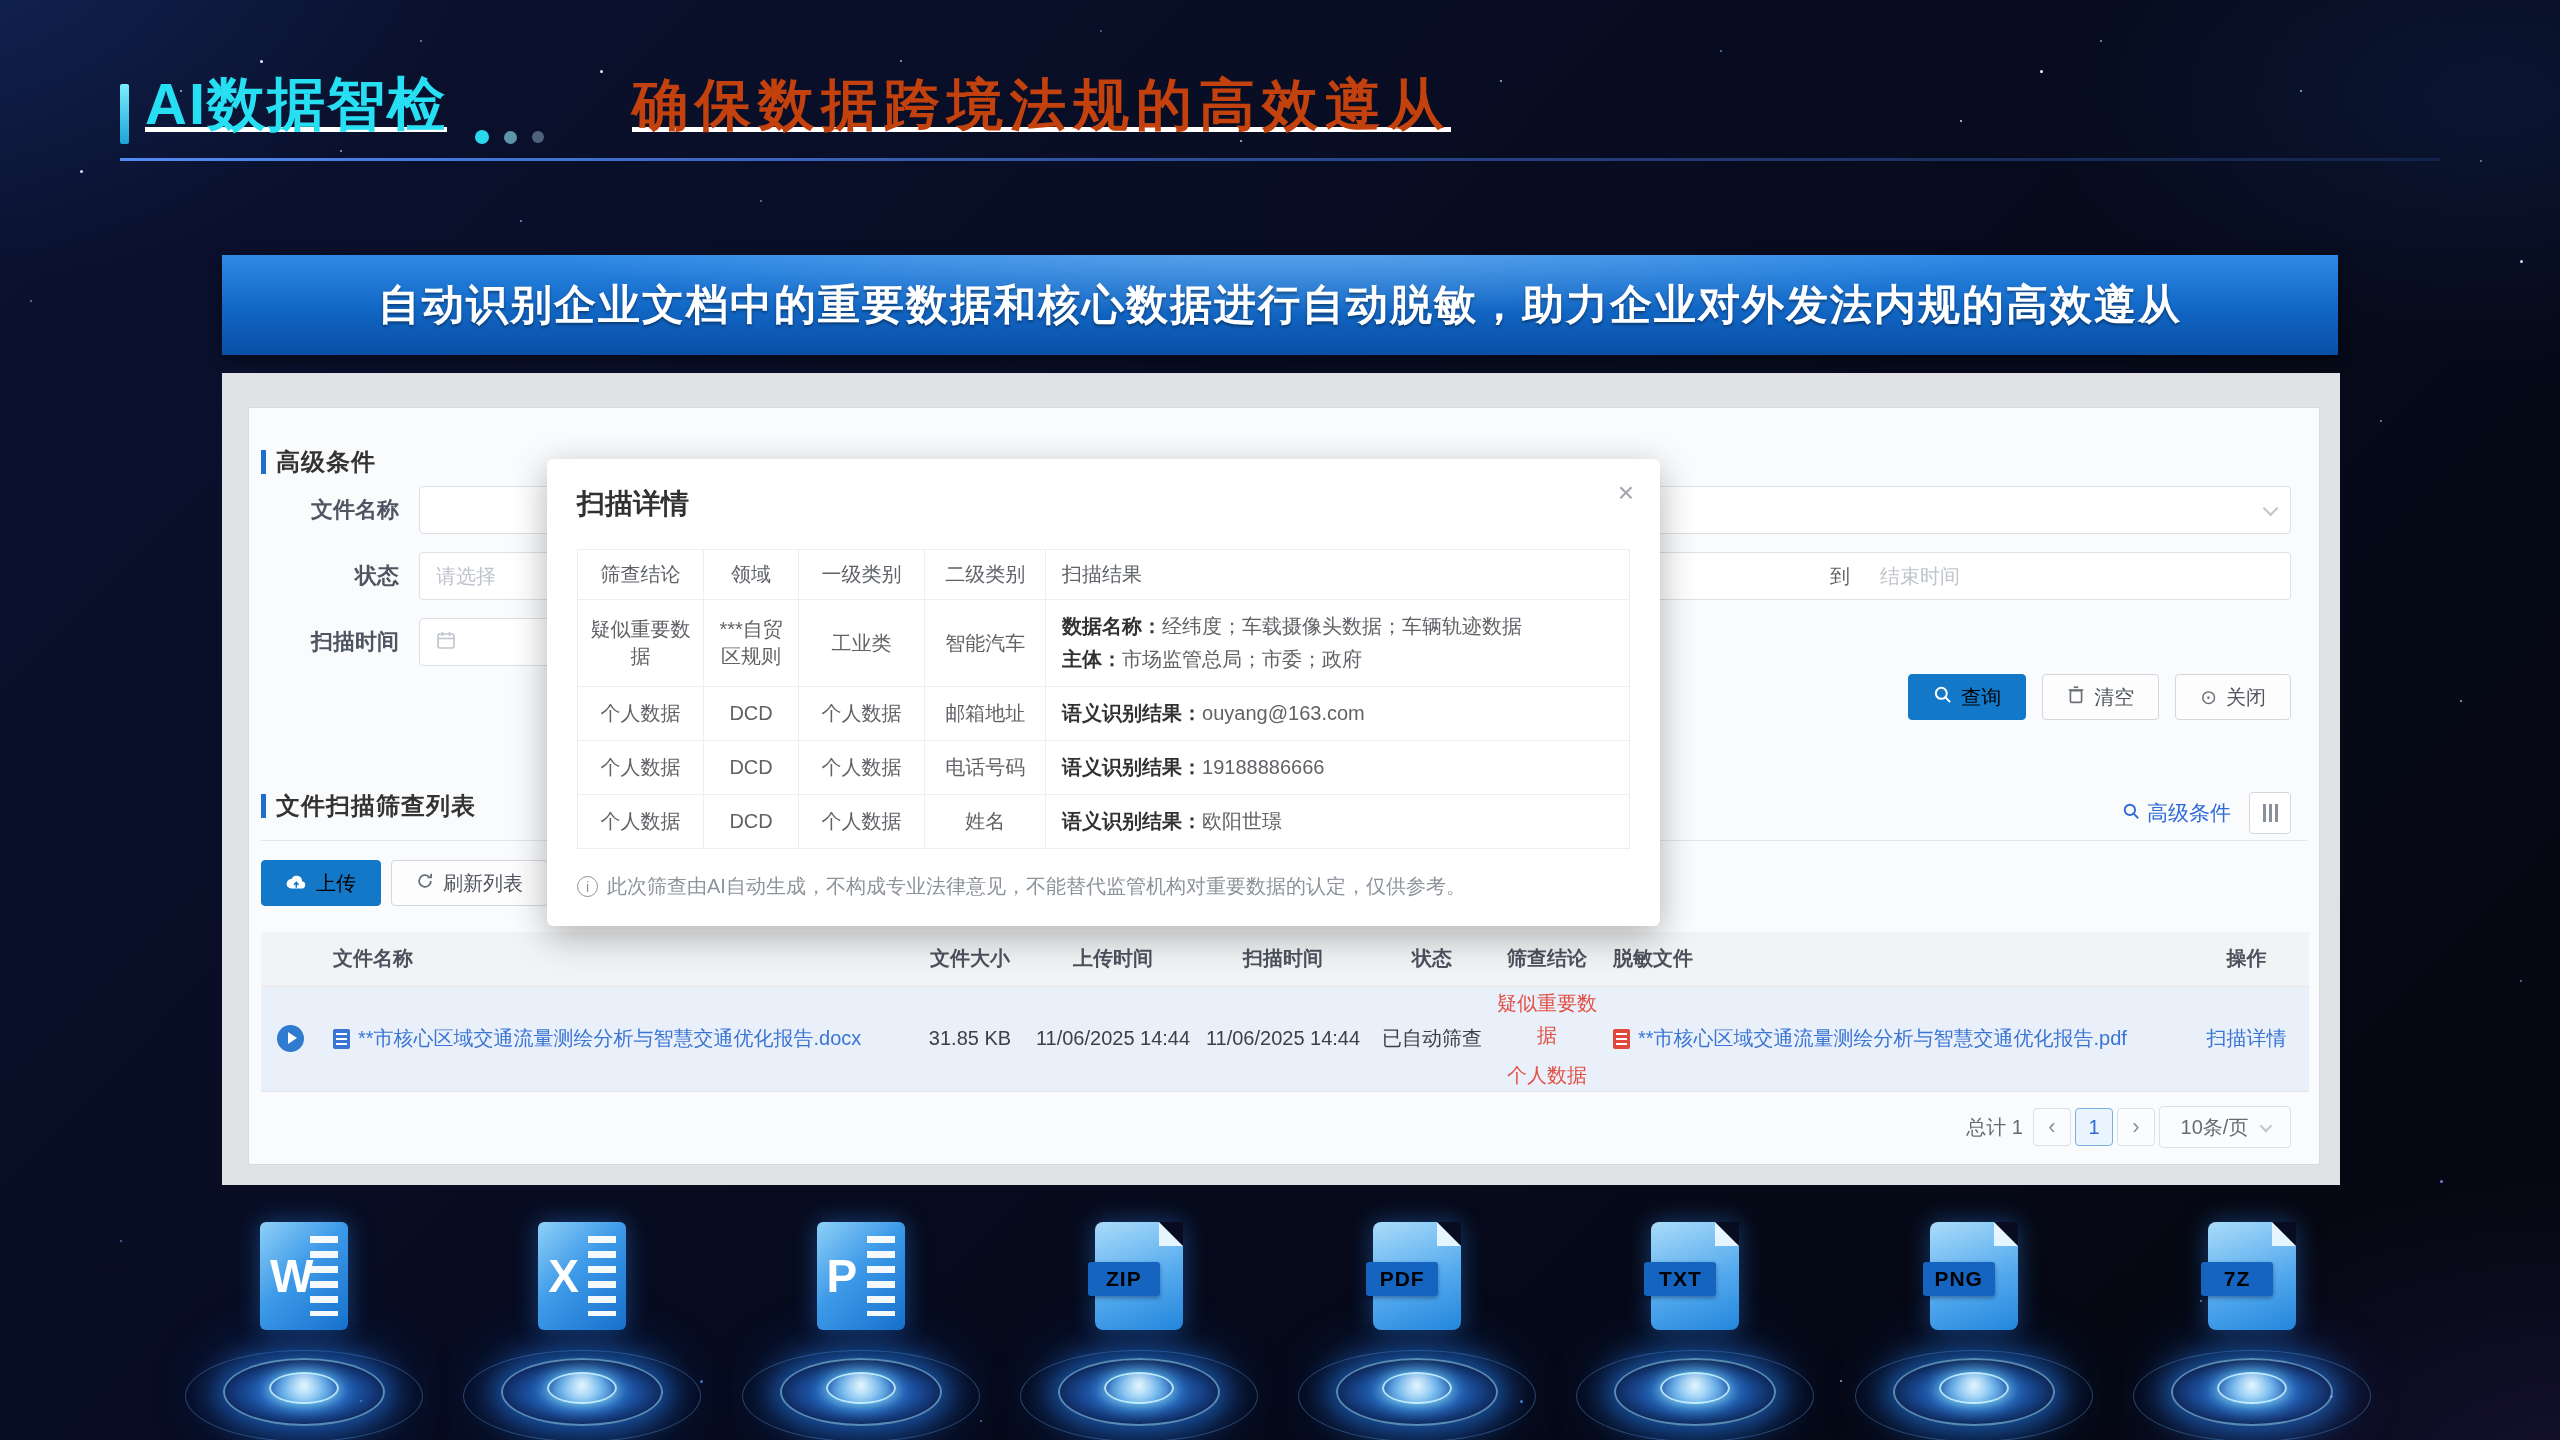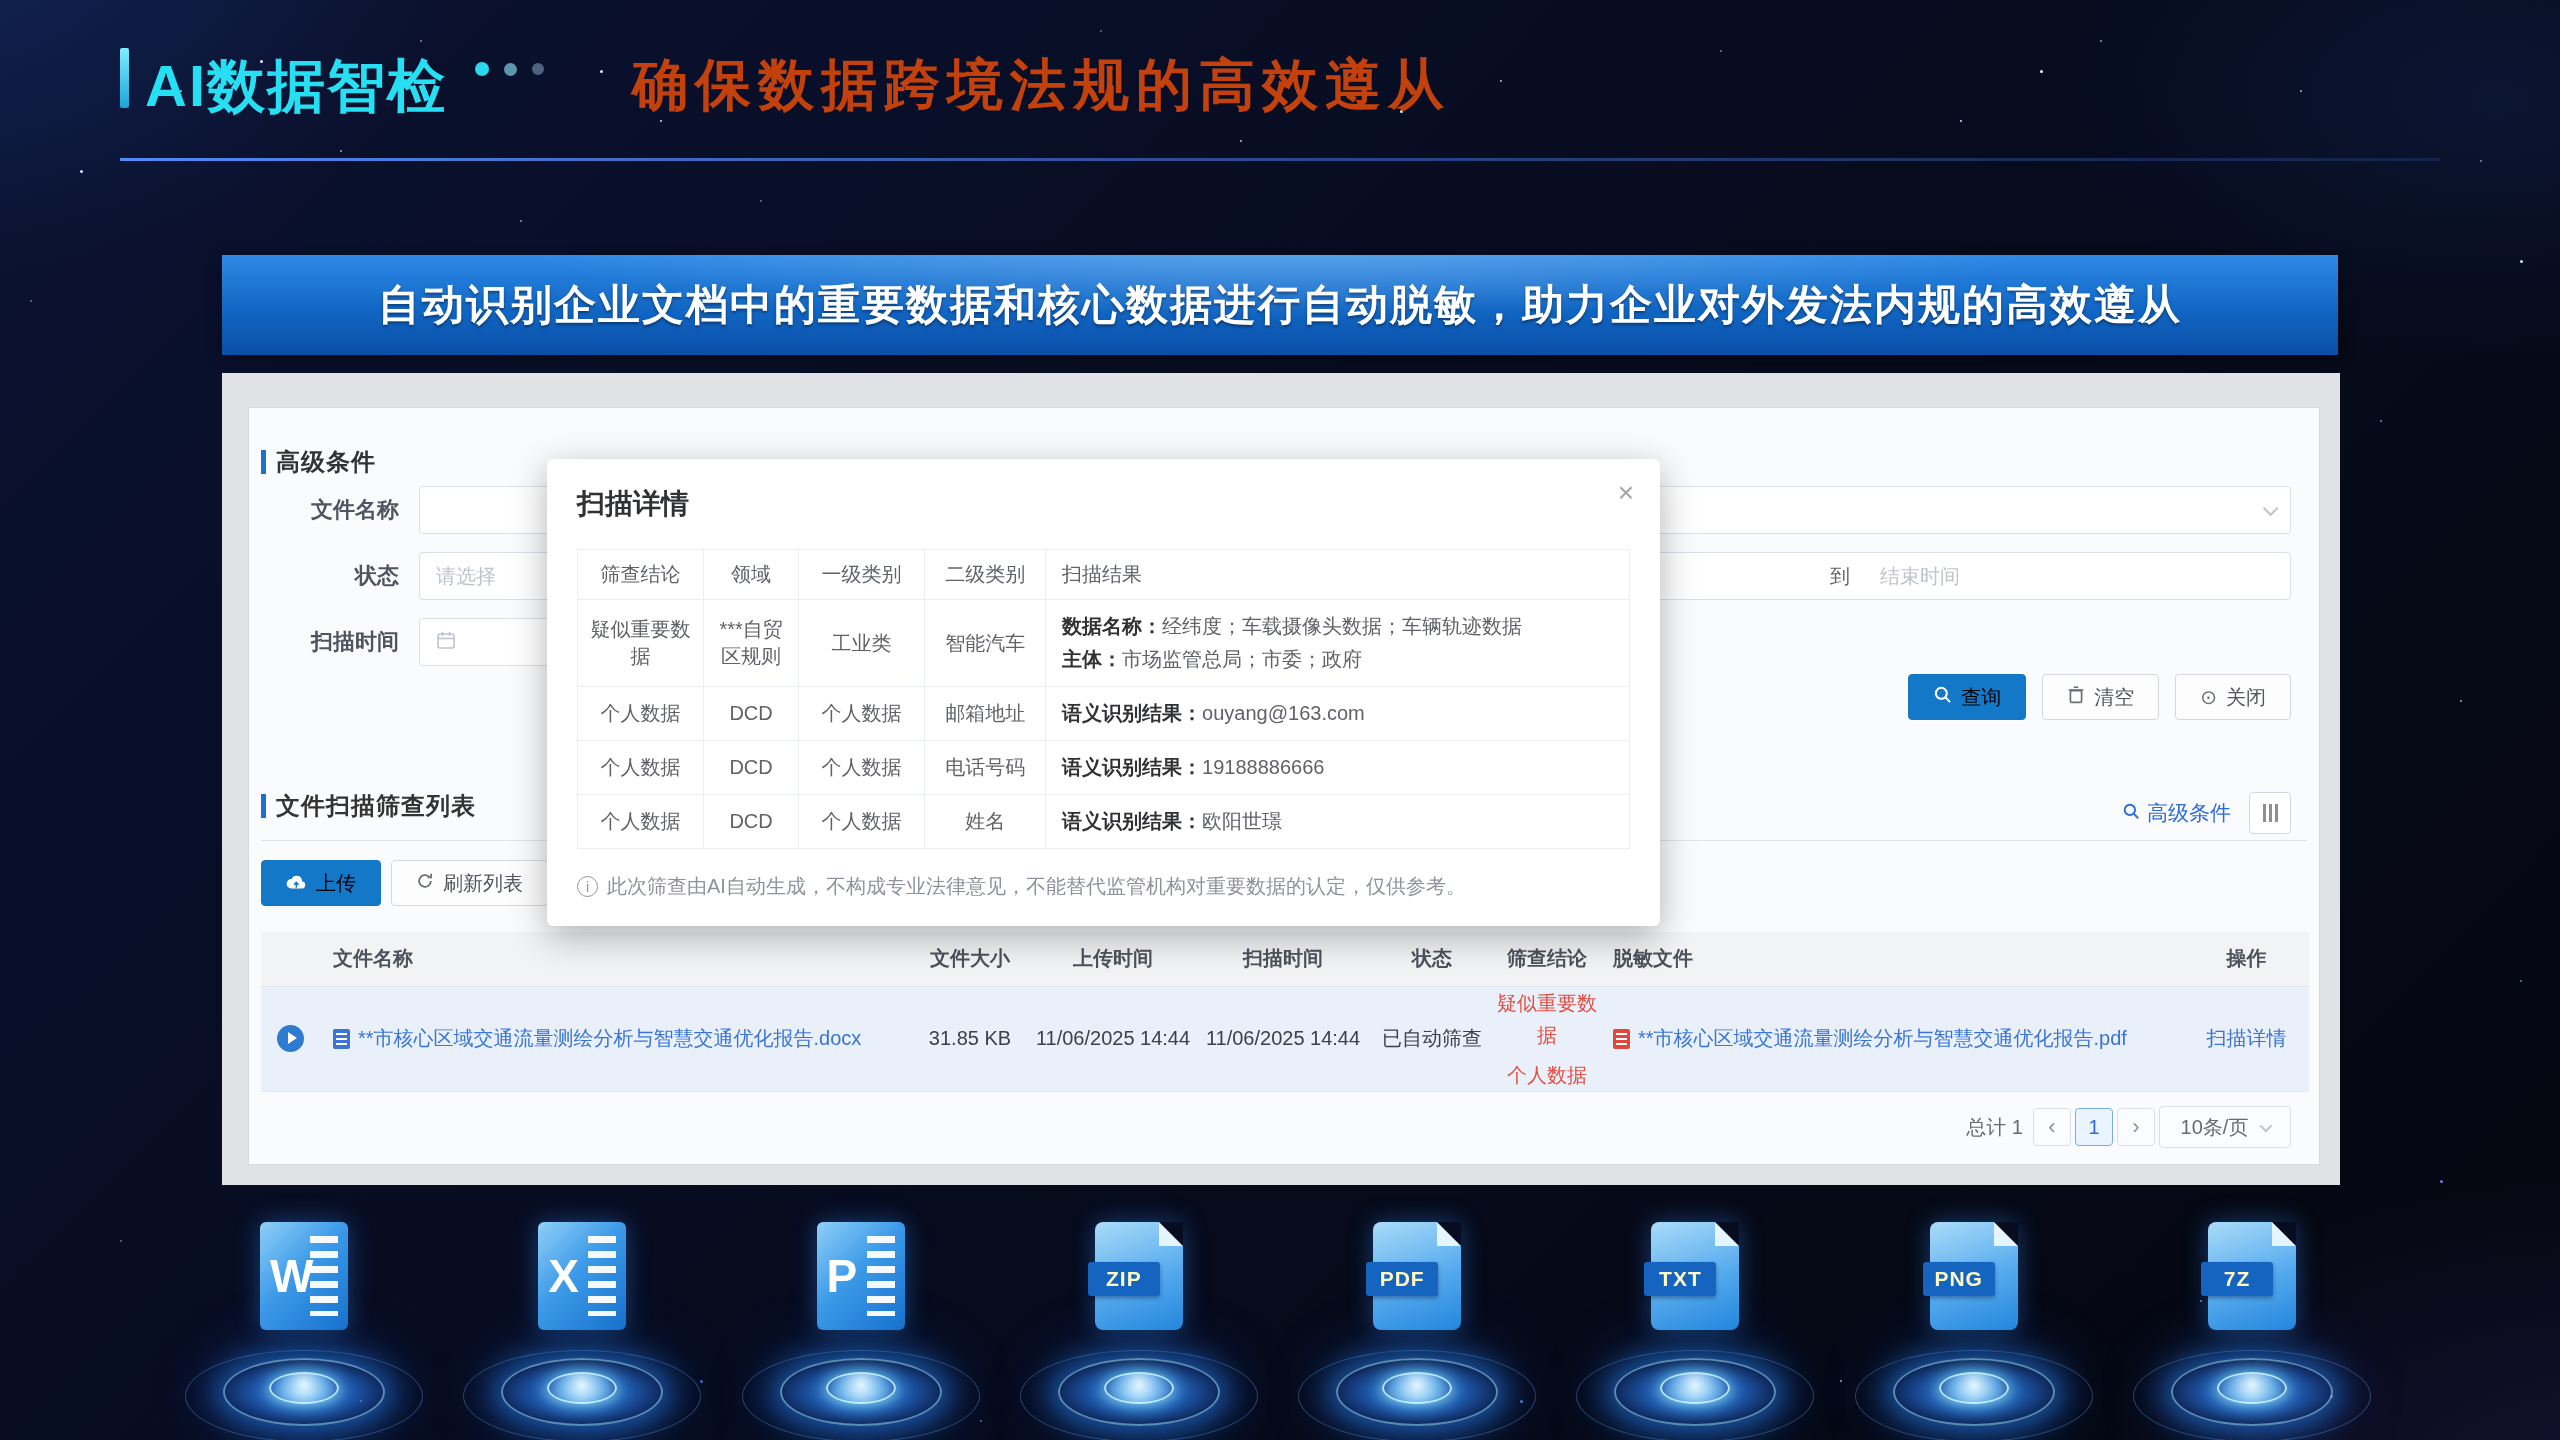--- a/index.html
+++ b/index.html
@@ -22,21 +22,21 @@
     2300px 90px #9fb8e8, 2480px 160px #6f90c8, 340px 150px #8fa8d8, 760px 200px #5f7cb8,
     2380px 420px #6f92cc, 2460px 700px #8fb2e6, 2520px 980px #5f7fc0, 120px 1240px #4f6fb0,
     360px 1400px #6f8fd0, 1840px 1380px #8fa8e0, 2200px 1300px #6f8fd0, 980px 1420px #5575b5;
   }
   .stars-b { width:3px; height:3px; box-shadow:
     260px 60px #e8f2ff, 1400px 110px #dcebff, 2040px 70px #eef6ff, 80px 170px #cfe0ff,
     600px 70px #e0edff, 2520px 260px #cfe2ff, 2440px 1180px #8f6fe0, 2330px 1395px #7f5fd8,
     1520px 1400px #4f7fd8, 700px 1380px #3f6fc8;
   }
   
-  .slide-header { position:absolute; left:120px; top:48px; right:118px; height:96px; display:flex; align-items:flex-start; }
+  .slide-header { position:absolute; left:120px; top:48px; right:118px; height:96px; display:flex; align-items:flex-end;text-decoration:underline; }
   .accent-bar { width:9px; height:60px; border-radius:2px; background:linear-gradient(180deg,#7deeff,#1ca4d8); margin-right:16px; flex:none; }
   .product-name { font-size:58px; font-weight:bold; color:#27dff2; letter-spacing:2px; white-space:nowrap; }
   .dots { display:flex; align-items:center; gap:15px; margin-left:28px; margin-top:14px; }
   .dots i { display:block; border-radius:50%; }
   .dots i:nth-child(1){ width:14px; height:14px; background:#2bd9ec; }
   .dots i:nth-child(2){ width:13px; height:13px; background:rgba(120,195,215,.75); }
   .dots i:nth-child(3){ width:12px; height:12px; background:rgba(135,165,195,.55); }
   .slide-title { font-size:56px; font-weight:bold; color:#c2410c; letter-spacing:7px; margin-left:88px; white-space:nowrap; }
   .brand { margin-left:auto; display:flex; align-items:center; gap:16px; margin-top:-6px; }
   .brand-accel { font-size:34px; font-weight:bold; font-style:italic; letter-spacing:1px;
@@ -128,21 +128,21 @@
   .file-icon.office { background:linear-gradient(135deg,#8fd0f8 0%,#3d9ae8 45%,#1670cc 100%); box-shadow:0 0 24px rgba(50,140,255,.4); }
   .file-icon.office .letter { position:absolute; left:10px; top:50%; transform:translateY(-50%);
     font-size:46px; font-weight:bold; color:#fff; }
   .file-icon.office::after { content:""; position:absolute; right:10px; top:14px; bottom:14px; width:28px;
     background:repeating-linear-gradient(180deg,rgba(255,255,255,.95) 0 7px,transparent 7px 15px); }
   .file-icon.tag { background:linear-gradient(160deg,#aadcf9 0%,#55aaee 55%,#2386dc 100%); border-radius:8px; box-shadow:0 0 24px rgba(50,140,255,.4); }
   .file-icon.tag::before { content:""; position:absolute; right:0; top:0;
     border-style:solid; border-width:0 24px 24px 0; border-color:#070c20 #070c20 rgba(235,248,255,.95) rgba(235,248,255,.95); }
   .file-icon.tag .band { position:absolute; left:-7px; top:40px; width:72px; height:34px; background:#1565c0;
     border-radius:3px; display:flex; align-items:center; justify-content:center;
-    font-size:21px; font-weight:bold; color:#fef9c3; letter-spacing:1px; box-shadow:0 2px 4px rgba(0,0,30,.35); }
+    font-size:21px; font-weight:bold; color:#000000; letter-spacing:1px; box-shadow:0 2px 4px rgba(0,0,30,.35); }
   .platform { width:238px; height:92px; position:relative; margin-top:20px; }
   .platform::before { content:""; position:absolute; inset:0; border-radius:50%;
     border:1px solid rgba(110,180,255,.35);
     background:radial-gradient(ellipse at center, rgba(40,120,230,.25) 0%, rgba(15,40,100,.08) 60%, transparent 75%); }
   .platform-core { position:absolute; left:38px; right:38px; top:8px; bottom:16px; border-radius:50%;
     border:2px solid rgba(150,220,255,.55);
     background:radial-gradient(ellipse at center, rgba(150,215,255,.85) 0%, rgba(45,135,255,.6) 40%, rgba(20,70,180,.25) 78%, transparent 95%);
     box-shadow:0 0 28px 8px rgba(40,140,255,.5), 0 0 56px 18px rgba(30,100,220,.25); }
   .platform-ring { position:absolute; left:84px; right:84px; top:22px; bottom:38px; border-radius:50%;
     border:2px solid rgba(200,245,255,.85);

